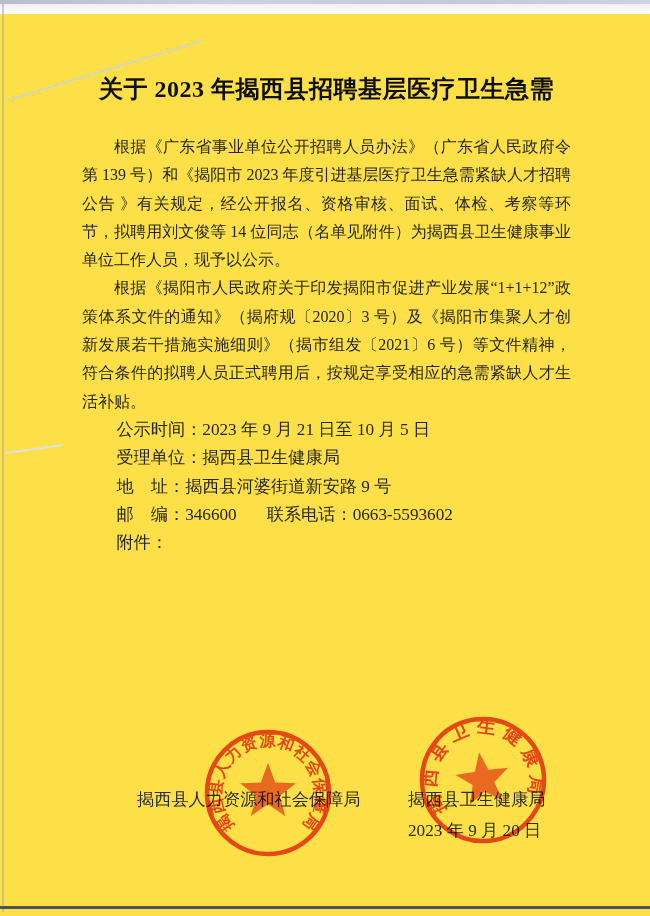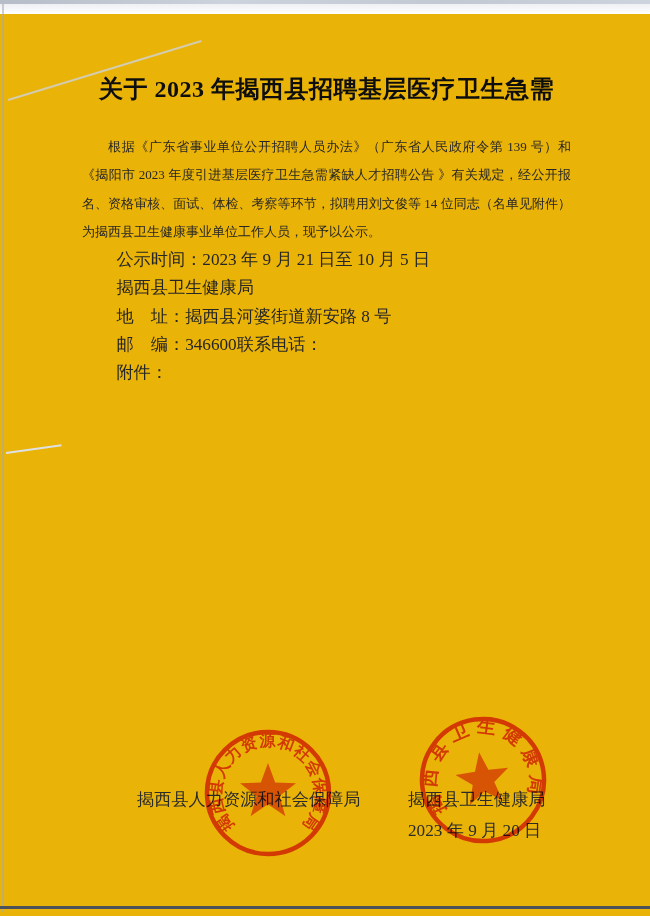--- a/index.html
+++ b/index.html
@@ -2,46 +2,46 @@
 <html><head>
 <meta charset="utf-8">
 <style>
   html,body{margin:0;padding:0}
   body{
     width:650px;height:916px;position:relative;overflow:hidden;
     background:#ffffff;
     font-family:"Liberation Serif","DejaVu Serif",serif;
     color:#262626;
   }
-  .page{position:absolute;inset:0;background:#eab308}
+  .page{position:absolute;inset:0;background:#fde047}
 
   
   .scan-top{position:absolute;top:0;left:0;width:650px;height:4px;
     background:linear-gradient(90deg,#b6bdc8 0%,#cdd3dc 35%,#c2c9d3 70%,#ced4dd 100%)}
   .scan-top-haze{position:absolute;top:4px;left:0;width:650px;height:10px;
     background:linear-gradient(180deg,#eef0f4,#ffffff)}
   .scan-left{position:absolute;top:4px;left:2px;width:2px;height:908px;background:#a4aab3;opacity:.55}
   .scan-bottom{position:absolute;top:906px;left:0;width:650px;height:2.5px;background:#4d525a}
   .corner-line{position:absolute;left:8px;top:99px;width:202px;height:1.5px;background:#cdd2da;
     transform:rotate(-17deg);transform-origin:left center;opacity:.8}
   .crease-line{position:absolute;left:6px;top:452px;width:56px;height:1.5px;background:#dde1e6;
     transform:rotate(-8deg);transform-origin:left center}
 
   
   .doc{position:absolute;left:82px;top:74px;width:489px}
   .title{margin:0 0 28px 0;text-align:center;font-weight:bold;color:#0e0e0e;
     font-size:24px;line-height:31px;letter-spacing:.5px}
-  .paras p{margin:0;font-size:13px;line-height:28.3px;text-align:justify;
+  .paras p{margin:0;font-size:16px;line-height:28.3px;text-align:justify;
     text-indent:2em;letter-spacing:0}
   .details{font-size:17.2px;line-height:28.3px}
   .detail-row{padding-left:2em;display:flex;align-items:center}
   .detail-row .lbl{flex:none;white-space:pre}
   .detail-row .val{white-space:pre}
   .detail-row .val-wrap{flex:1}
-  .tel-group{}
+  .tel-group{margin-left:30px}
 
   
   .footer{position:absolute;left:0;top:718px;width:650px;height:180px}
   .sig{position:absolute;font-size:17.2px;line-height:31px;color:#2b2b2b;white-space:nowrap}
   .sig-left{left:137px;top:66px}
   .sig-right{left:408px;top:66px}
   .seal{position:absolute;mix-blend-mode:multiply;opacity:.93}
   .seal-left{left:198px;top:723px}
   .seal-right{left:413px;top:710px;transform:rotate(-8deg)}
   .seal text{font-family:"Liberation Serif","DejaVu Serif",serif;font-weight:bold}
@@ -58,38 +58,41 @@
   <div class="corner-line"></div>
   <div class="crease-line"></div>
 
   <div class="doc">
     <h1 class="title">
       <span>关于 2023 年揭西县招聘基层医疗卫生急需</span><br>
     </h1>
 
     <div class="paras">
       <p>根据《广东省事业单位公开招聘人员办法》（广东省人民政府令第 139 号）和《揭阳市 2023 年度引进基层医疗卫生急需紧缺人才招聘公告 》有关规定，经公开报名、资格审核、面试、体检、考察等环节，拟聘用刘文俊等 14 位同志（名单见附件）为揭西县卫生健康事业单位工作人员，现予以公示。</p>
+      <p>根据《揭阳市人民政府关于印发揭阳市促进产业发展“1+1+12”政策体系文件的通知》（揭府规〔2020〕3 号）及《揭阳市集聚人才创新发展若干措施实施细则》（揭市组发〔2021〕6 号）等文件精神，符合条件的拟聘人员正式聘用后，按规定享受相应的急需紧缺人才生活补贴。</p>
     </div>
 
     <div class="details">
       <div class="detail-row">
         <span class="lbl">公示时间：</span>
         <span class="val">2023 年 9 月 21 日至 10 月 5 日</span>
       </div>
       <div class="detail-row">
+        <span class="lbl">受理单位：</span>
         <span class="val">揭西县卫生健康局</span>
       </div>
       <div class="detail-row">
         <span class="lbl">地　址：</span>
-        <span class="val">揭西县河婆街道新安路 8 号</span>
+        <span class="val">揭西县河婆街道新安路 9 号</span>
       </div>
       <div class="detail-row">
         <span class="lbl">邮　编：</span>
         <span class="val">346600</span>
         <span class="lbl tel-group">联系电话：</span>
+        <span class="val">0663-5593602</span>
       </div>
       <div class="detail-row">
         <span class="lbl">附件：</span>
       </div>
     </div>
   </div>
 
   <div class="footer">
     <div class="sig sig-left">揭西县人力资源和社会保障局</div>
     <div class="sig sig-right">

